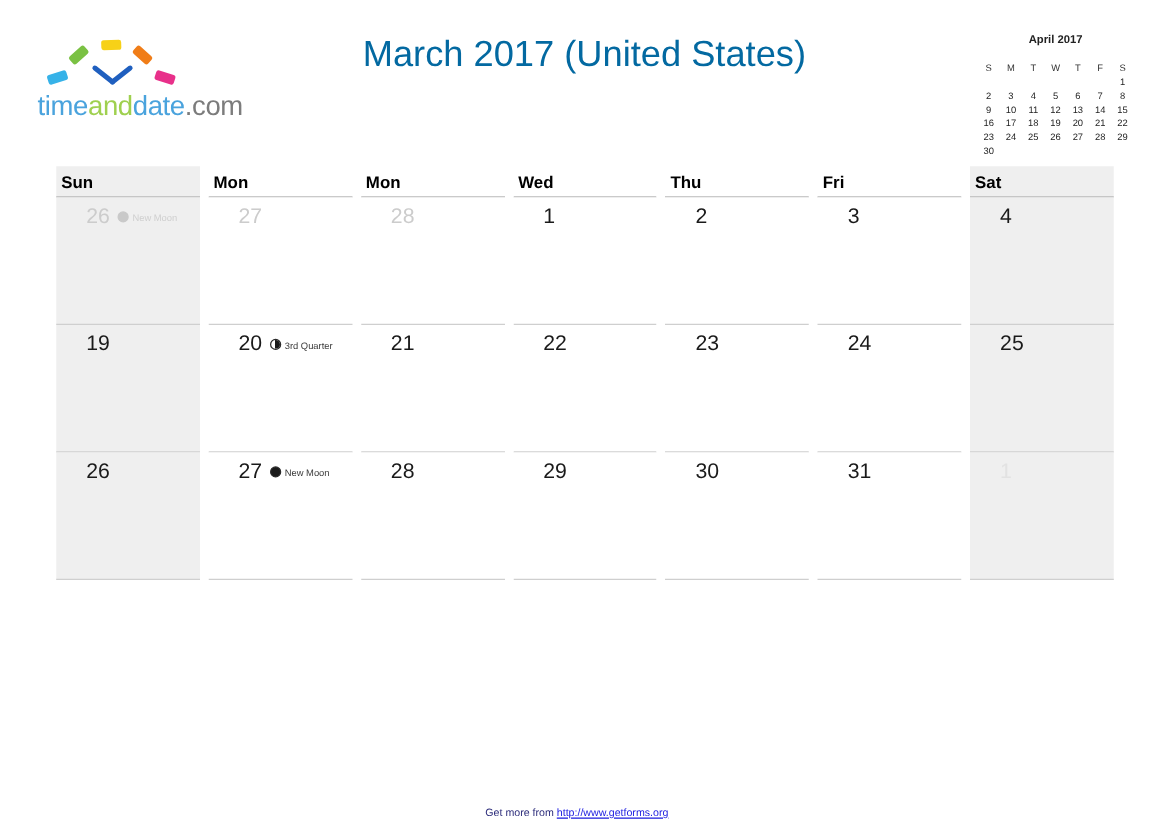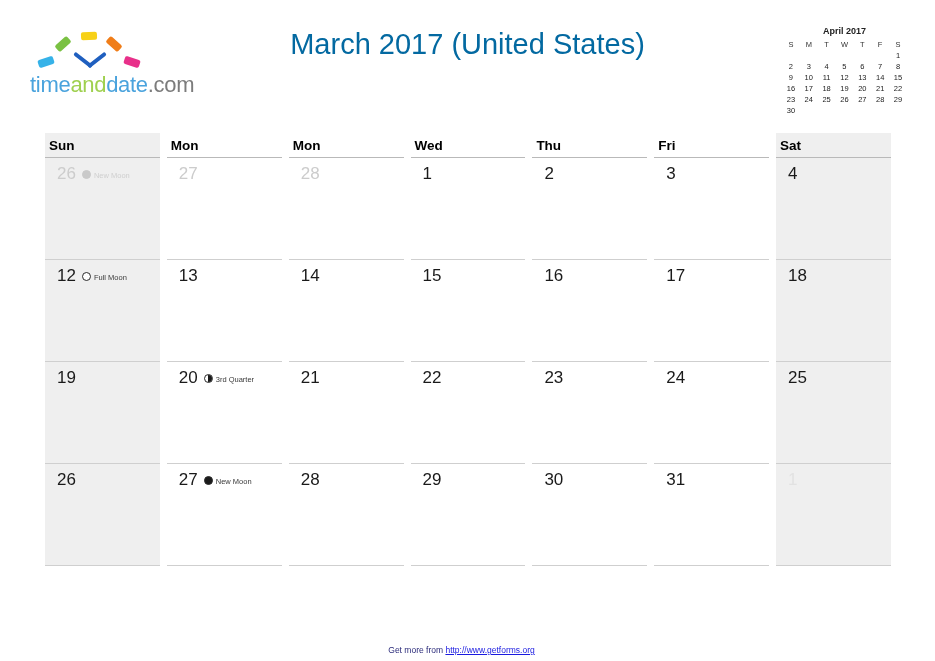--- a/index.html
+++ b/index.html
@@ -94,21 +94,21 @@
     position: absolute;
     right: 28px;
     top: 26px;
     width: 125px;
     text-align: center;
   }
   .mini-title {
     font-size: 9px;
     font-weight: bold;
     color: #222;
-    margin-bottom: 3px;
+    margin-bottom: 13px;
   }
   .mini-grid {
     width: 100%;
     border-collapse: collapse;
     table-layout: fixed;
   }
   .mini-grid th {
     font-size: 7.5px;
     font-weight: normal;
     color: #333;
@@ -144,21 +144,21 @@
     color: #000;
     padding: 2px 0 4px 4px;
     border-bottom: 1px solid #b9b9b9;
     vertical-align: bottom;
     height: 18px;
   }
   .cal-table td.day-cell {
     height: 95px;
     vertical-align: top;
     border-bottom: 1px solid #cfcfcf;
-    padding: 6px 0 0 0;
+    padding: 6px 0 0 12px;
     background: #ffffff;
   }
   .cal-table th.weekend,
   .cal-table td.weekend {
     background: #efefef;
   }
   .cal-table td.last-row { border-bottom: 1px solid #cfcfcf; }
 
   .daynum {
     display: inline-block;
@@ -343,29 +343,20 @@
         <tr>
           <td class="day-cell weekend other"><span class="daynum">26</span><span class="moon-note"><span class="moon new"></span><span>New Moon</span></span></td>
           <td class="day-cell other"><span class="daynum">27</span></td>
           <td class="day-cell other"><span class="daynum">28</span></td>
           <td class="day-cell"><span class="daynum">1</span></td>
           <td class="day-cell"><span class="daynum">2</span></td>
           <td class="day-cell"><span class="daynum">3</span></td>
           <td class="day-cell weekend"><span class="daynum">4</span></td>
         </tr>
         <tr>
-          <td class="day-cell weekend"><span class="daynum">12</span><span class="moon-note"><span class="moon full"></span><span>Full Moon</span></span></td>
-          <td class="day-cell"><span class="daynum">13</span></td>
-          <td class="day-cell"><span class="daynum">14</span></td>
-          <td class="day-cell"><span class="daynum">15</span></td>
-          <td class="day-cell"><span class="daynum">16</span></td>
-          <td class="day-cell"><span class="daynum">17</span></td>
-          <td class="day-cell weekend"><span class="daynum">18</span></td>
-        </tr>
-        <tr>
           <td class="day-cell weekend"><span class="daynum">19</span></td>
           <td class="day-cell"><span class="daynum">20</span><span class="moon-note"><span class="moon third"></span><span>3rd Quarter</span></span></td>
           <td class="day-cell"><span class="daynum">21</span></td>
           <td class="day-cell"><span class="daynum">22</span></td>
           <td class="day-cell"><span class="daynum">23</span></td>
           <td class="day-cell"><span class="daynum">24</span></td>
           <td class="day-cell weekend"><span class="daynum">25</span></td>
         </tr>
         <tr>
           <td class="day-cell weekend last-row"><span class="daynum">26</span></td>

